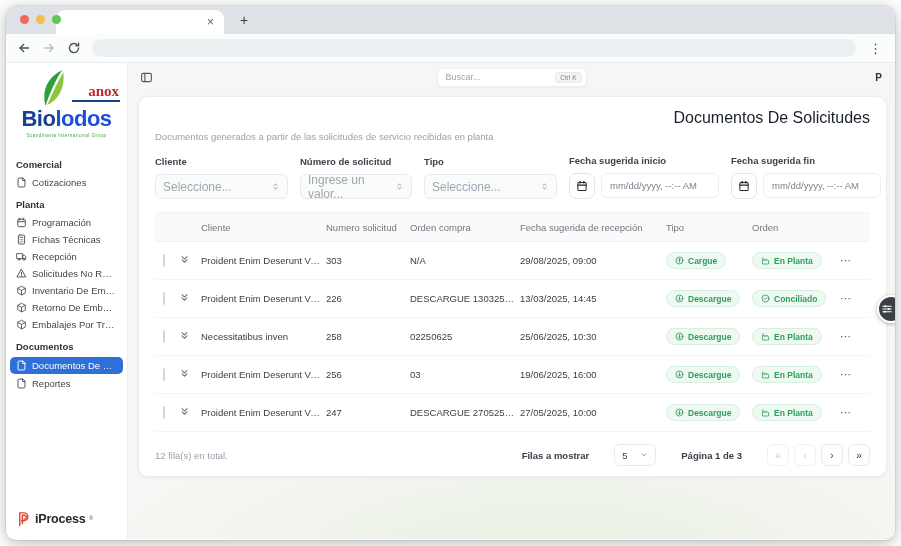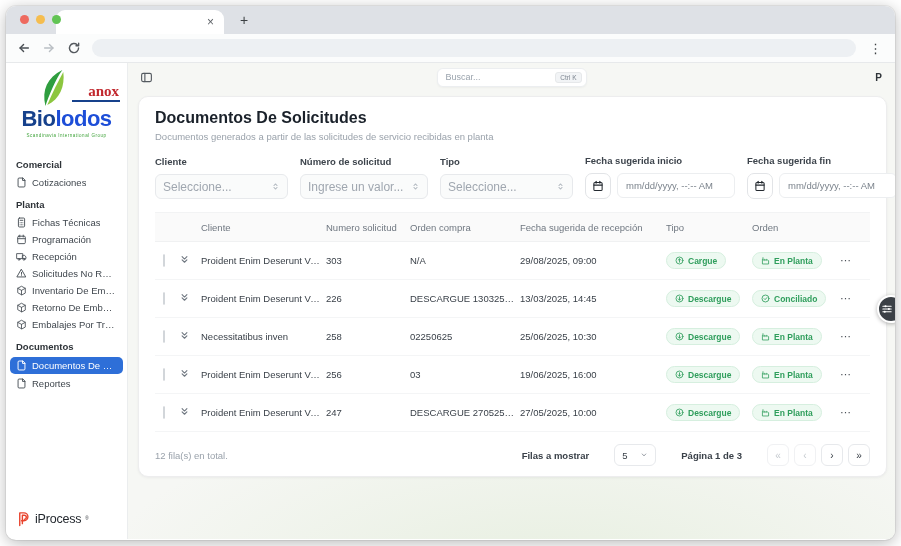--- a/index.html
+++ b/index.html
@@ -37,46 +37,46 @@
 
   .section-label { font-size:9.5px; font-weight:700; color:#2e3338; padding:8px 10px 4px; }
   .nav-item { display:flex; align-items:center; gap:5px; padding:3px 10px; font-size:9.5px; color:#3f464d; white-space:nowrap; cursor:default; }
   .nav-item svg { width:11px; height:11px; flex:none; color:#4d545b; }
   .nav-item .lbl { overflow:hidden; text-overflow:ellipsis; }
   .nav-item.active { background:#2e6fd8; color:#fff; margin:1px 4px; padding:3px 6px; border-radius:5px; }
   .nav-item.active svg { color:#fff; }
 
   .iprocess { margin-top:auto; display:flex; align-items:center; gap:4px; padding:8px 10px 6px; }
   .iprocess svg { width:15px; height:17px; }
-  .iprocess .iptxt { font-size:12.5px; font-weight:400; color:#24292f; letter-spacing:-.2px; }
+  .iprocess .iptxt { font-size:12.5px; font-weight:700; color:#24292f; letter-spacing:-.2px; }
   .iprocess sup { font-size:4.5px; color:#24292f; }
 
   .main { flex:1; display:flex; flex-direction:column; background:#f6f7f4; min-width:0;
           background-image:radial-gradient(90% 55% at 55% 108%, #e7efe0 0%, rgba(231,239,224,0) 65%); }
   .app-topbar { height:28px; display:flex; align-items:center; padding:0 12px; position:relative; flex:none; }
   .panel-toggle { width:13px; height:13px; color:#555b61; }
   .search { position:absolute; left:50%; transform:translateX(-50%); width:150px; height:19px; background:#fff;
             border:1px solid #eceef0; border-radius:6px; box-shadow:0 1px 2px rgba(0,0,0,.04);
             display:flex; align-items:center; padding:0 4px 0 8px; font-size:9px; color:#9aa3ad; }
   .kbd { margin-left:auto; background:#f2f4f6; border:1px solid #e6e8ea; border-radius:3px; font-size:6.5px; padding:1px 4px; color:#7d8590; }
   .avatar { position:absolute; right:13px; font-size:10px; font-weight:600; color:#2f3439; }
 
   .content { flex:1; padding:5px 8px 0 10px; min-height:0; }
   .card { background:#fff; border:1px solid #ededee; border-radius:10px; box-shadow:0 1px 3px rgba(16,24,40,.05); padding:12px 16px 10px; }
 
-  .page-title { font-size:16px; font-weight:700; color:#1a212a; }
+  .page-title { font-size:16px; font-weight:400; color:#1a212a;text-align:right; }
   .page-sub { font-size:9.5px; color:#9aa2ab; margin-top:4px; }
 
   .filters { display:flex; gap:12px; margin-top:13px; align-items:flex-end; }
   .fgroup .flabel { display:block; font-size:9.5px; font-weight:600; color:#3d444c; margin-bottom:7px; }
   .ctl { height:25px; border:1px solid #e7e9ec; background:#fafbfb; border-radius:6px; font-size:12px; color:#a0a7b0;
          display:flex; align-items:center; justify-content:space-between; padding:0 7px; }
   .ctl svg { width:9px; height:9px; color:#b7bdc4; flex:none; }
   .ctl.sel { width:133px; }
-  .ctl.num { width:128px; }
+  .ctl.num { width:112px; }
   .dwrap { display:flex; gap:6px; align-items:flex-start; }
   .calbtn { width:26px; height:26px; border:1px solid #e2e4e7; border-radius:7px; background:#fff; display:flex; align-items:center; justify-content:center; }
   .calbtn svg { width:12px; height:12px; color:#23292f; }
   .dateinput { width:118px; height:25px; border:1px solid #eceef0; border-radius:6px; background:#fff; font-size:9.5px; color:#7b838c;
                display:flex; align-items:center; padding:0 8px; white-space:nowrap; }
 
   
   .tbl { margin-top:13px; --cols: 24px 18px minmax(0,1fr) 84px 110px 146px 86px 92px 30px; }
   .thead { display:grid; grid-template-columns:var(--cols); align-items:center; height:30px; background:#fafafa;
            border-top:1px solid #f2f3f4; border-bottom:1px solid #f0f1f2; font-size:9.5px; color:#6f7780; }
@@ -247,29 +247,29 @@
       <div class="nav-item">
         <svg>
             <use href="#file"></use>
           </svg>
         <span class="lbl">Cotizaciones</span>
       </div>
 
       <div class="section-label">Planta</div>
       <div class="nav-item">
         <svg>
+            <use href="#calendar"></use>
+          </svg>
+        <span class="lbl">Programación</span>
+      </div>
+      <div class="nav-item">
+        <svg>
             <use href="#calculator"></use>
           </svg>
         <span class="lbl">Fichas Técnicas</span>
-      </div>
-      <div class="nav-item">
-        <svg>
-            <use href="#calendar"></use>
-          </svg>
-        <span class="lbl">Programación</span>
       </div>
       <div class="nav-item">
         <svg>
             <use href="#truck"></use>
           </svg>
         <span class="lbl">Recepción</span>
       </div>
       <div class="nav-item">
         <svg>
             <use href="#alert-triangle"></use>

